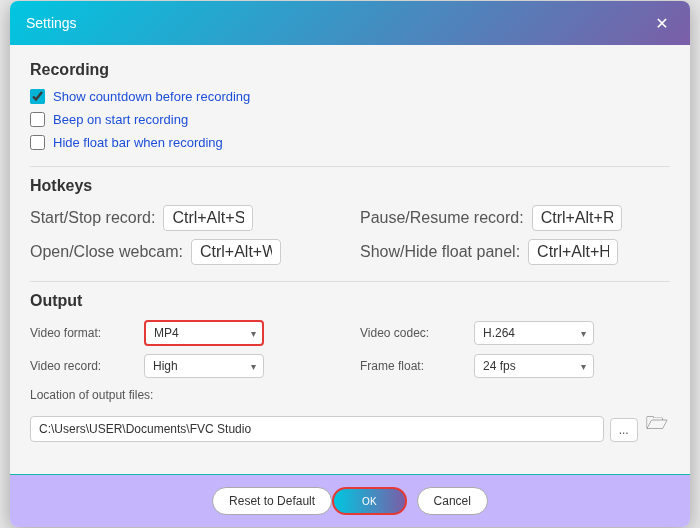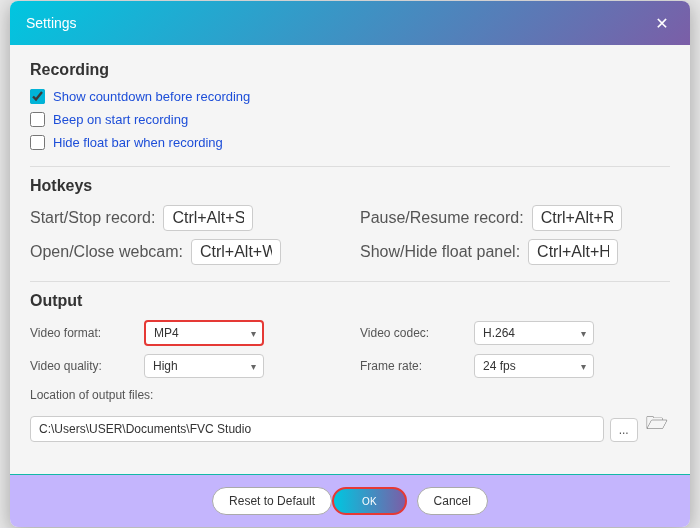--- a/index.html
+++ b/index.html
@@ -303,32 +303,32 @@
           <div class="select-wrapper">
             <select>
               <option>H.264</option>
               <option>H.265</option>
               <option>MPEG-4</option>
             </select>
             <span class="select-arrow">▾</span>
           </div>
         </div>
         <div class="output-row">
-          <span class="output-label">Video quality:</span>
+          <span class="output-label">Video record:</span>
           <div class="select-wrapper">
             <select>
               <option>High</option>
               <option>Medium</option>
               <option>Low</option>
             </select>
             <span class="select-arrow">▾</span>
           </div>
         </div>
         <div class="output-row">
-          <span class="output-label">Frame rate:</span>
+          <span class="output-label">Frame float:</span>
           <div class="select-wrapper">
             <select>
               <option>24 fps</option>
               <option>30 fps</option>
               <option>60 fps</option>
             </select>
             <span class="select-arrow">▾</span>
           </div>
         </div>
       </div>

